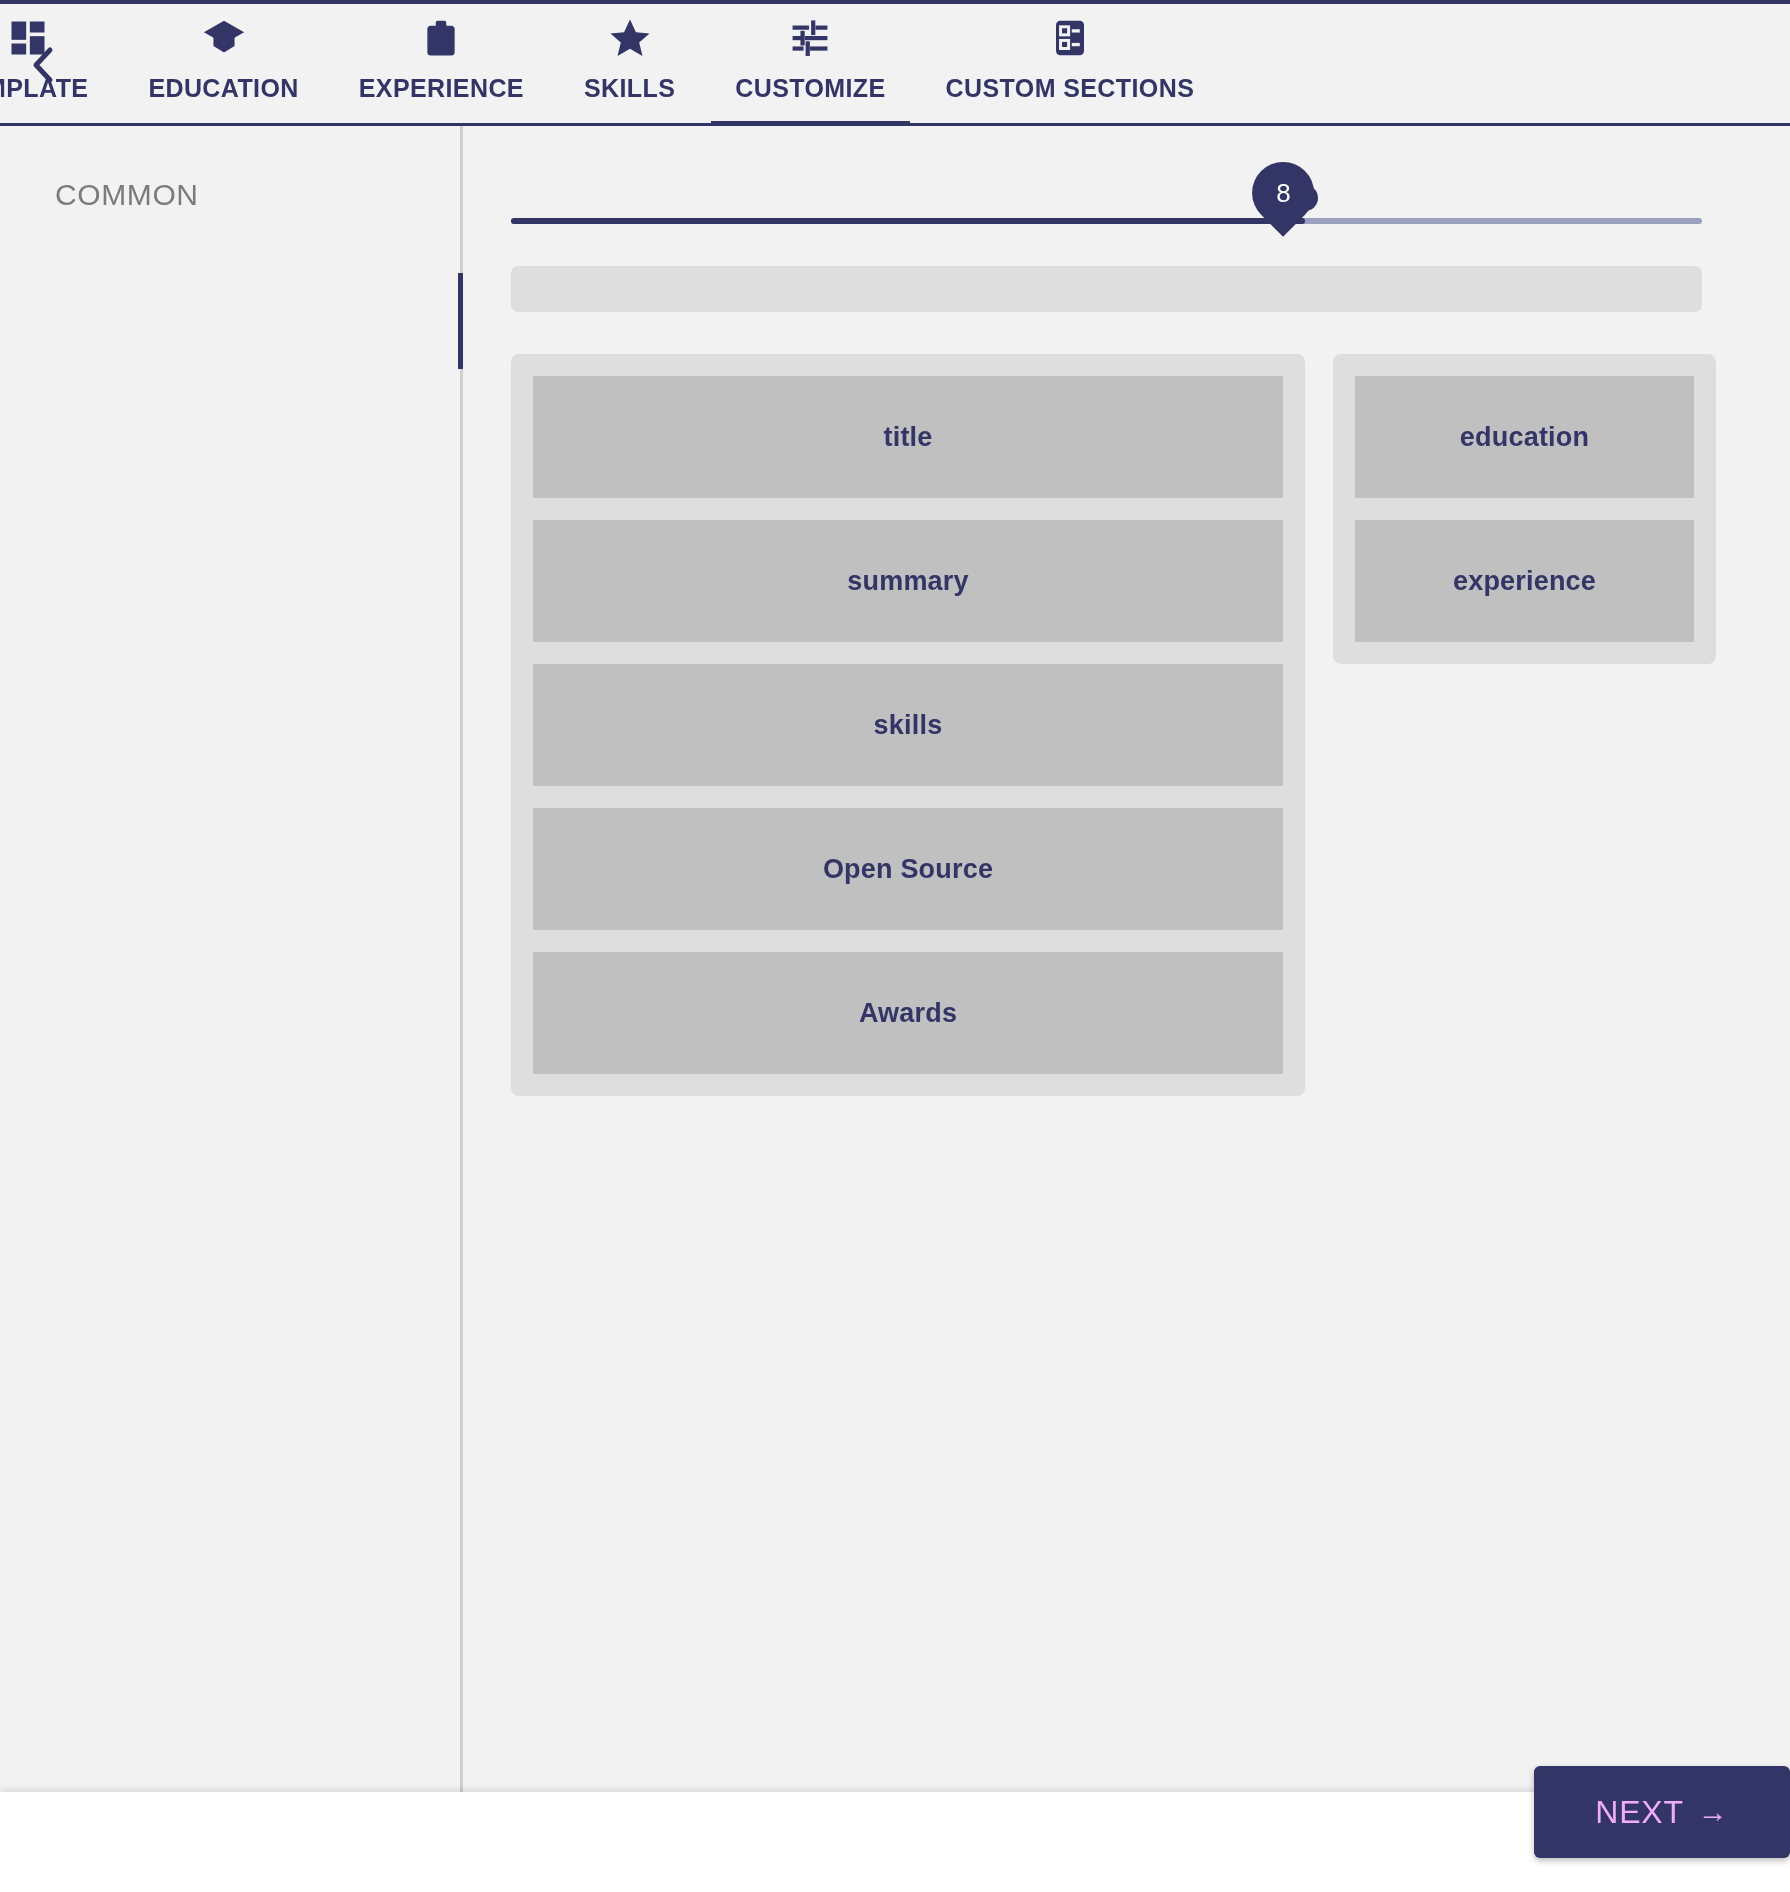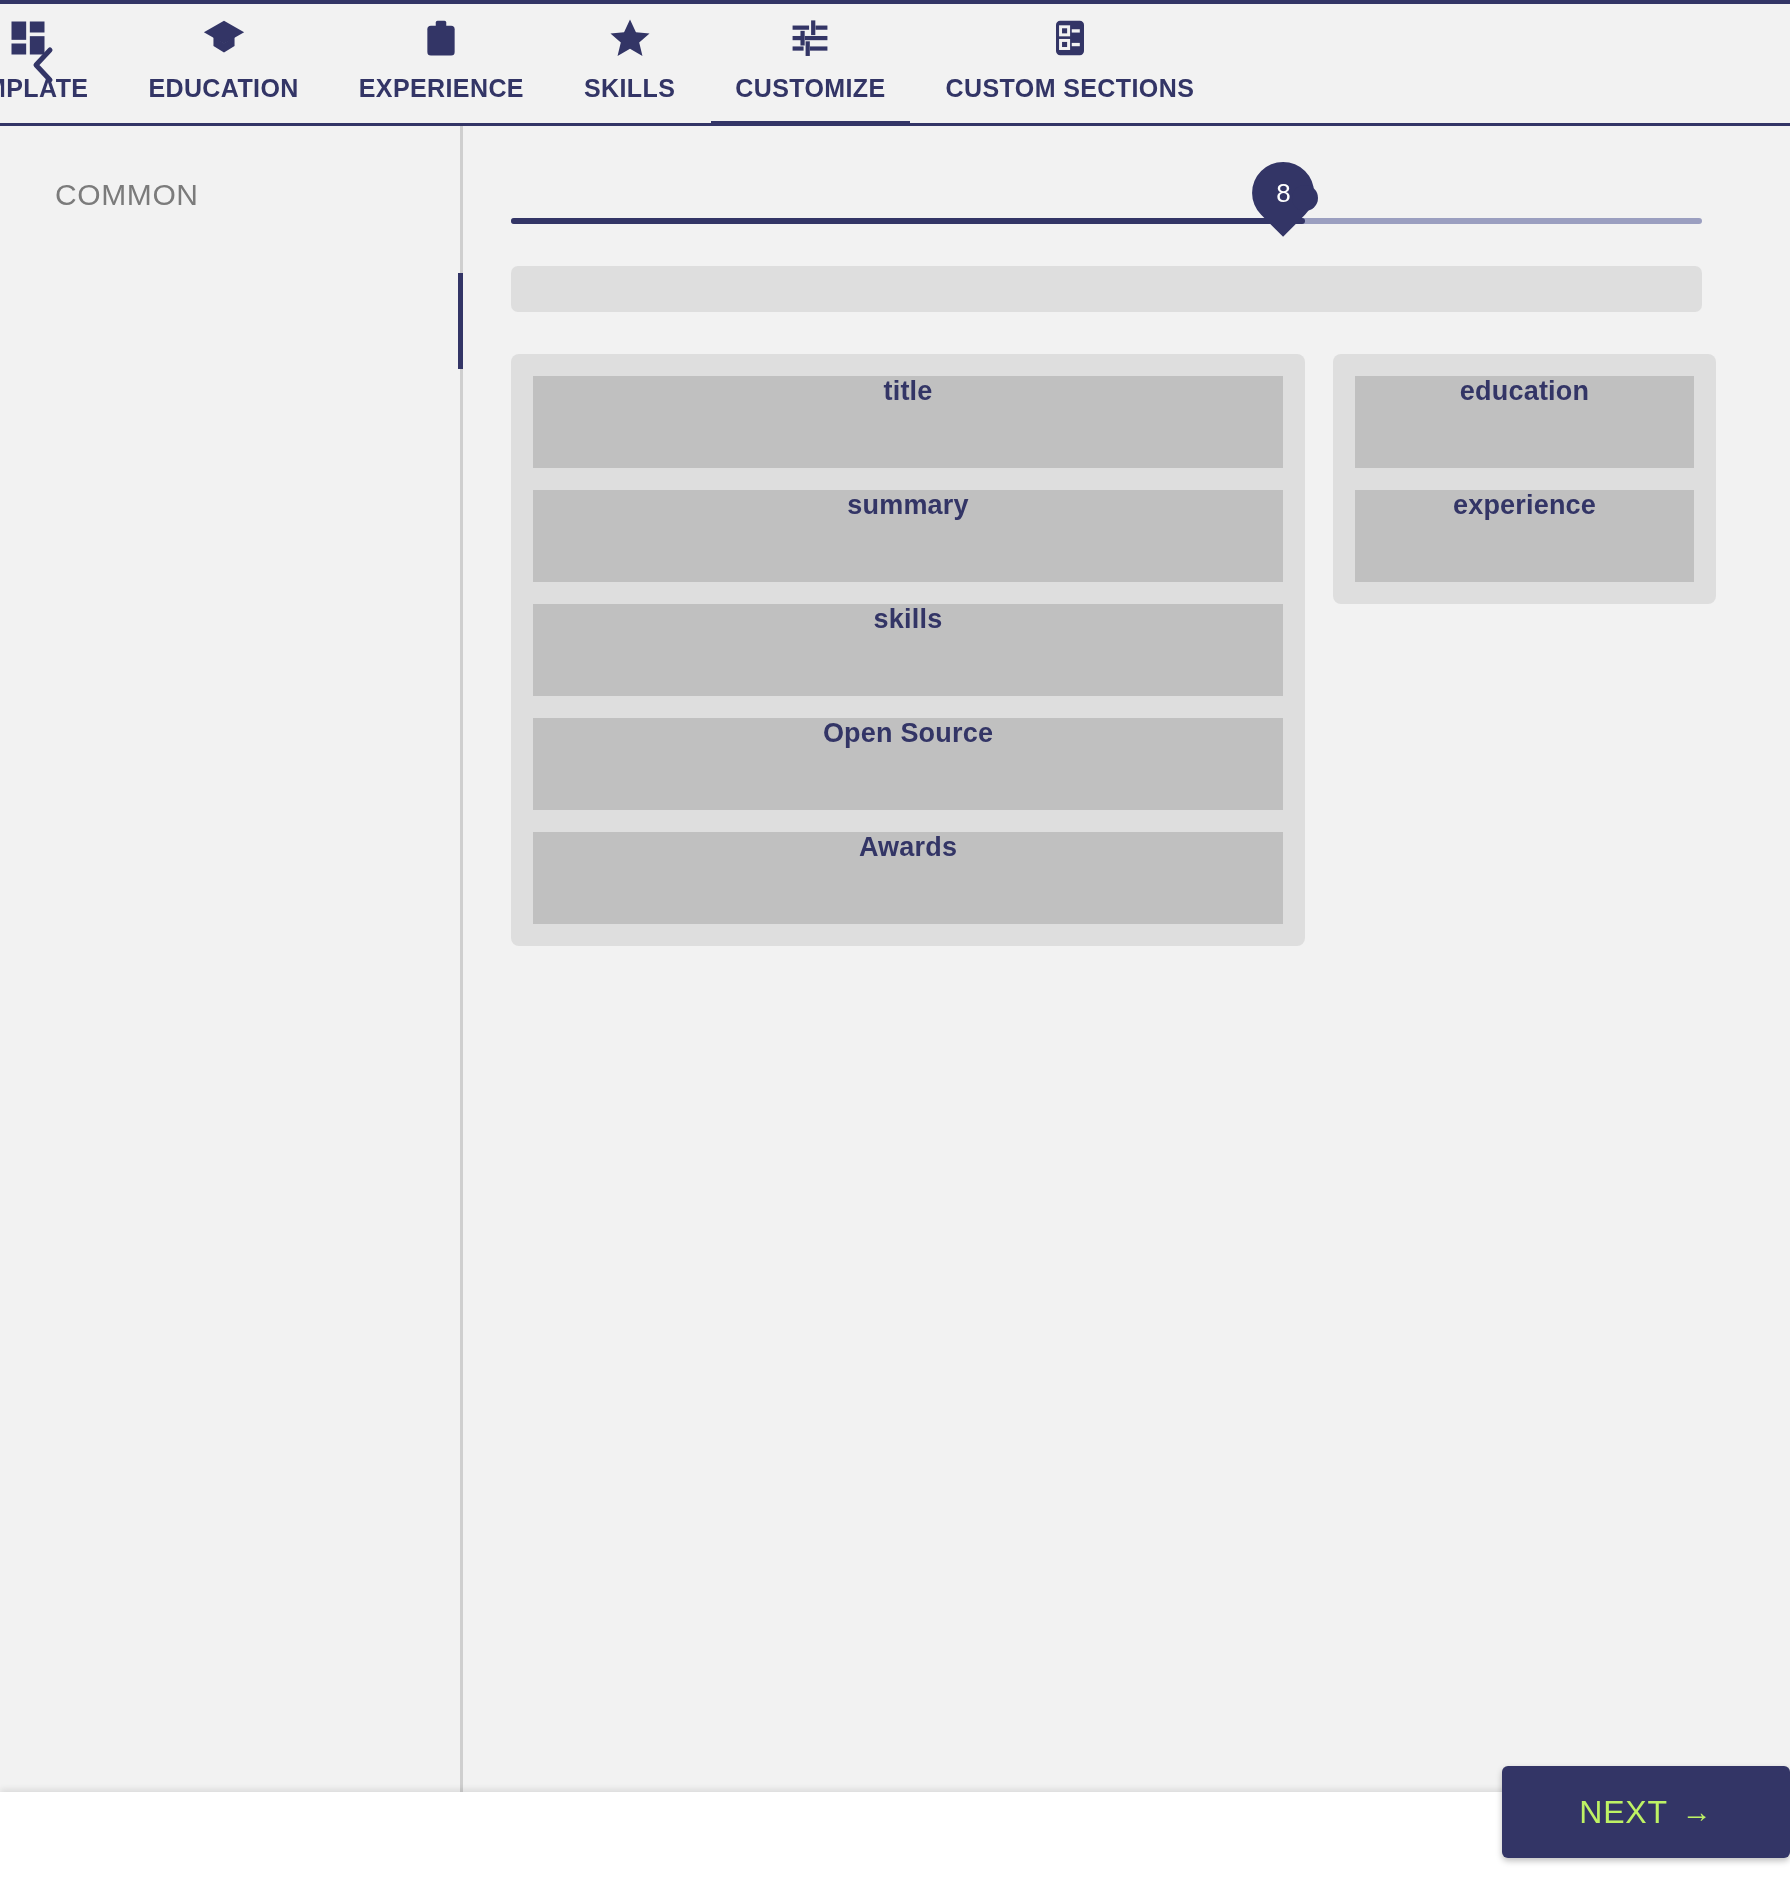--- a/index.html
+++ b/index.html
@@ -234,23 +234,23 @@
     padding: 22px;
     display: flex;
     flex-direction: column;
     gap: 22px;
   }
   .col-main { flex: 0 0 794px; }
   .col-side { flex: 0 0 383px; }
 
   .block {
     background: #c0c0c0;
-    height: 92px;
-    display: flex;
-    align-items: flex-start;
+    height: 122px;
+    display: flex;
+    align-items: center;
     justify-content: center;
     cursor: grab;
   }
   .block-label {
     font-size: 27px;
     font-weight: bold;
     color: #333566;
     letter-spacing: 0.2px;
   }
 
@@ -265,26 +265,26 @@
     justify-content: flex-end;
     padding-right: 0;
     box-shadow: 0 -3px 6px rgba(0,0,0,0.09);
     z-index: 5;
   }
 
   .next-button {
     position: absolute;
     right: 0;
     top: -26px;
-    width: 288px;
+    width: 256px;
     height: 92px;
     background: #333566;
     border: none;
     border-radius: 6px;
-    color: #bef264;
+    color: #f0abfc;
     font-family: "Liberation Sans", sans-serif;
     font-size: 32px;
     letter-spacing: 0.8px;
     display: flex;
     align-items: center;
     justify-content: center;
     gap: 14px;
     cursor: pointer;
     box-shadow: 0 3px 6px rgba(0,0,0,0.25);
   }

